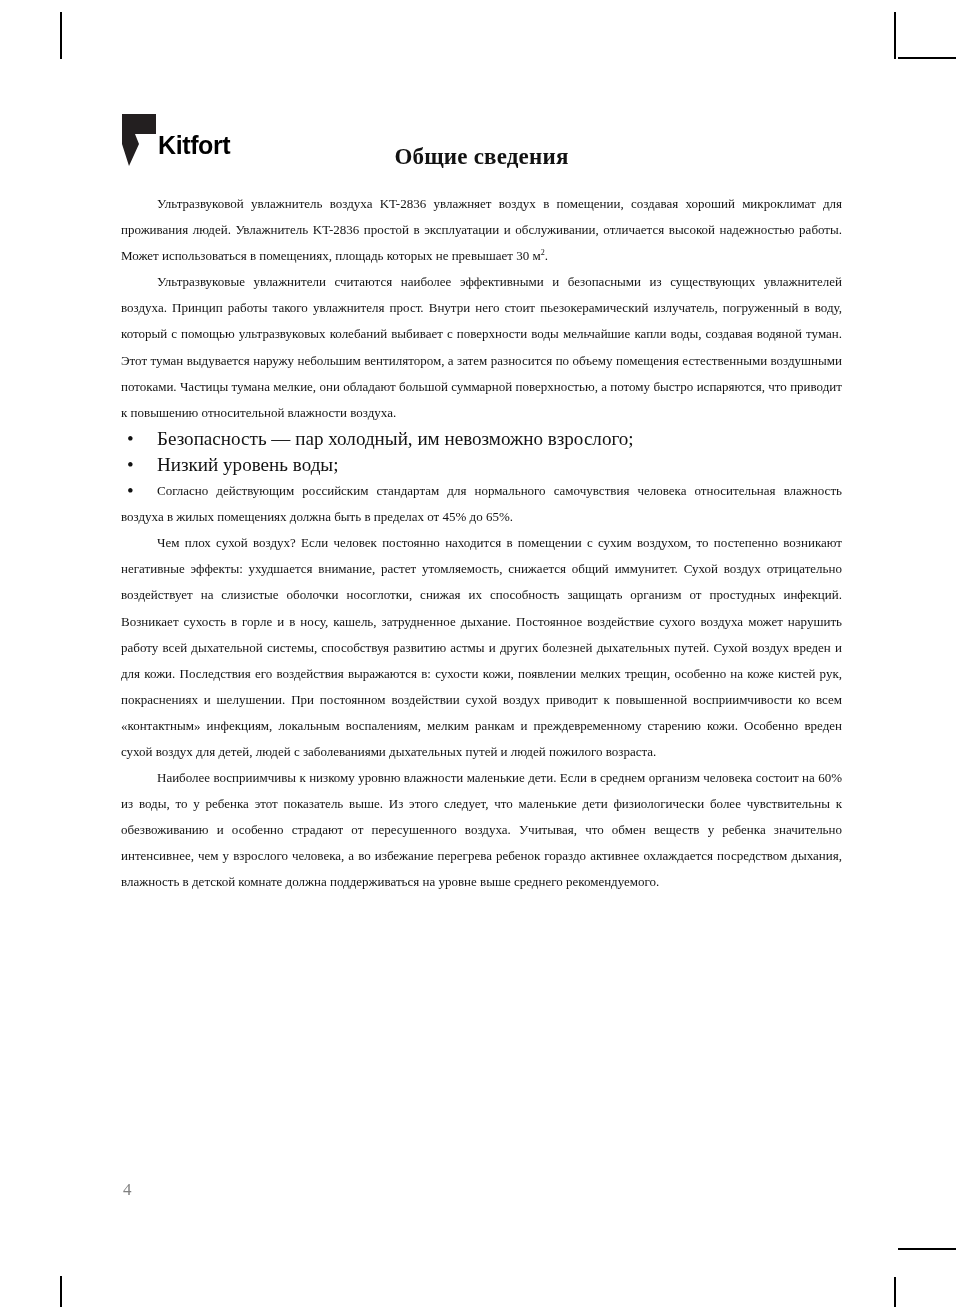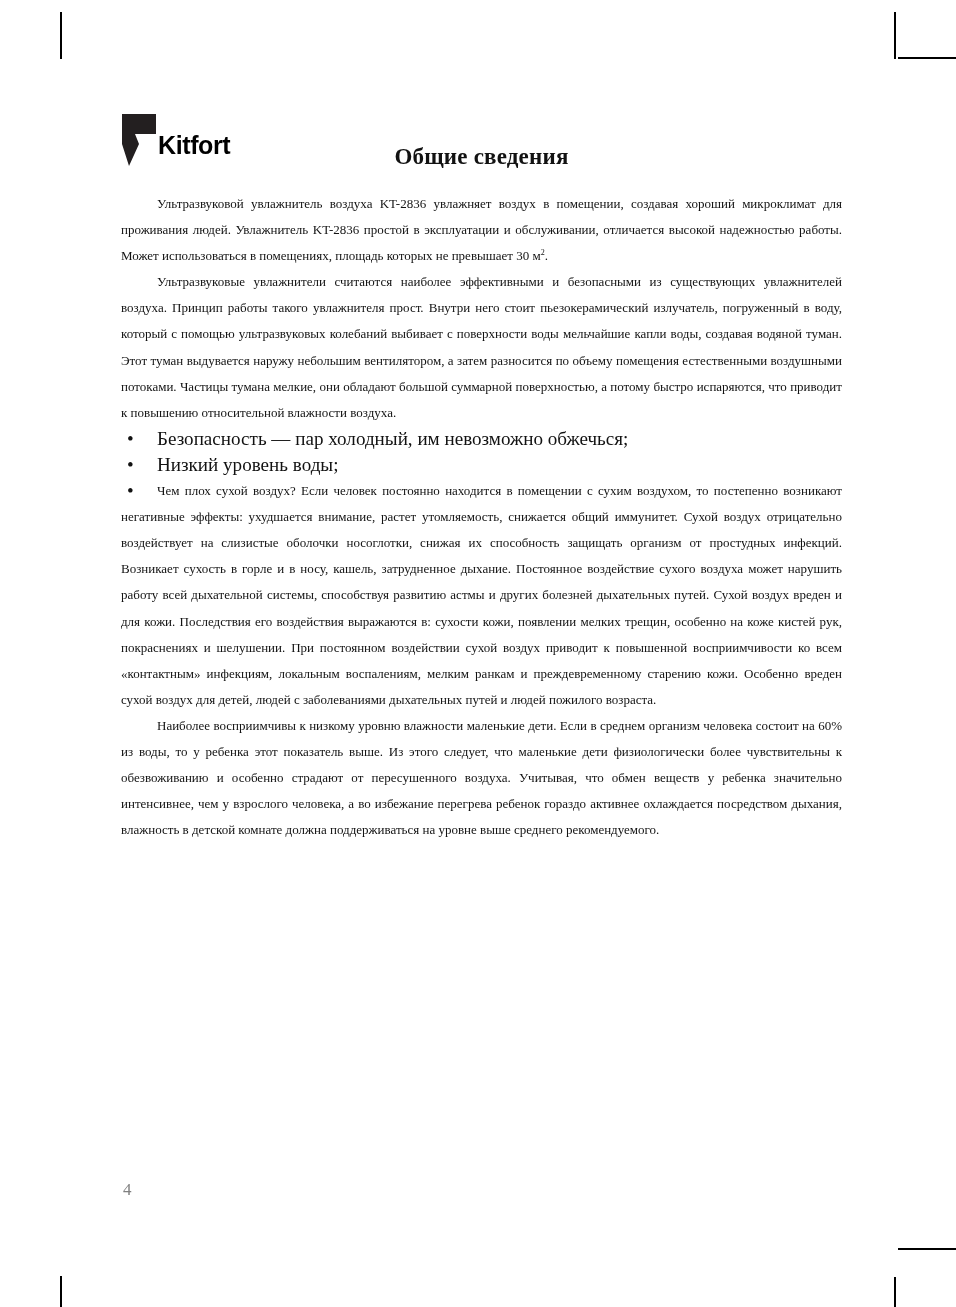--- a/index.html
+++ b/index.html
@@ -139,31 +139,32 @@
     <h1 class="doc-title">Общие сведения</h1>
 
     <p class="para"><span>Ультразвуковой увлажнитель воздуха KT-2836 увлажняет воздух в помещении, создавая хороший микроклимат для проживания людей. Увлажнитель KT-2836 простой в эксплуатации и обслуживании, отличается высокой надежностью работы. Может использоваться в помещениях, площадь которых не превышает 30 м</span><sup class="sup">2</sup><span>.</span></p>
 
     <p class="para">Ультразвуковые увлажнители считаются наиболее эффективными и безопасными из существующих увлажнителей воздуха. Принцип работы такого увлажнителя прост. Внутри него стоит пьезокерамический излучатель, погруженный в воду, который с помощью ультразвуковых колебаний выбивает с поверхности воды мельчайшие капли воды, создавая водяной туман. Этот туман выдувается наружу небольшим вентилятором, а затем разносится по объему помещения естественными воздушными потоками. Частицы тумана мелкие, они обладают большой суммарной поверхностью, а потому быстро испаряются, что приводит к повышению относительной влажности воздуха.</p>
 
 
     <ul class="bullets">
       <li>
         <span class="bullet-dot">•</span>
-        <span>Безопасность — пар холодный, им невозможно обжечься;</span>
+        <span>Безопасность — пар холодный, им невозможно взрослого;</span>
       </li>
       <li>
         <span class="bullet-dot">•</span>
         <span>Низкий уровень воды;</span>
       </li>
       <li>
         <span class="bullet-dot">•</span>
       </li>
     </ul>
 
+    <p class="para">Согласно действующим российским стандартам для нормального самочувствия человека относительная влажность воздуха в жилых помещениях должна быть в пределах от 45% до 65%.</p>
 
     <p class="para">Чем плох сухой воздух? Если человек постоянно находится в помещении с сухим воздухом, то постепенно возникают негативные эффекты: ухудшается внимание, растет утомляемость, снижается общий иммунитет. Сухой воздух отрицательно воздействует на слизистые оболочки носоглотки, снижая их способность защищать организм от простудных инфекций. Возникает сухость в горле и в носу, кашель, затрудненное дыхание. Постоянное воздействие сухого воздуха может нарушить работу всей дыхательной системы, способствуя развитию астмы и других болезней дыхательных путей. Сухой воздух вреден и для кожи. Последствия его воздействия выражаются в: сухости кожи, появлении мелких трещин, особенно на коже кистей рук, покраснениях и шелушении. При постоянном воздействии сухой воздух приводит к повышенной восприимчивости ко всем «контактным» инфекциям, локальным воспалениям, мелким ранкам и преждевременному старению кожи. Особенно вреден сухой воздух для детей, людей с заболеваниями дыхательных путей и людей пожилого возраста.</p>
 
     <p class="para">Наиболее восприимчивы к низкому уровню влажности маленькие дети. Если в среднем организм человека состоит на 60% из воды, то у ребенка этот показатель выше. Из этого следует, что маленькие дети физиологически более чувствительны к обезвоживанию и особенно страдают от пересушенного воздуха. Учитывая, что обмен веществ у ребенка значительно интенсивнее, чем у взрослого человека, а во избежание перегрева ребенок гораздо активнее охлаждается посредством дыхания, влажность в детской комнате должна поддерживаться на уровне выше среднего рекомендуемого.</p>
 
   </div>
 
   <div class="page-number">4</div>
 
 </div>

